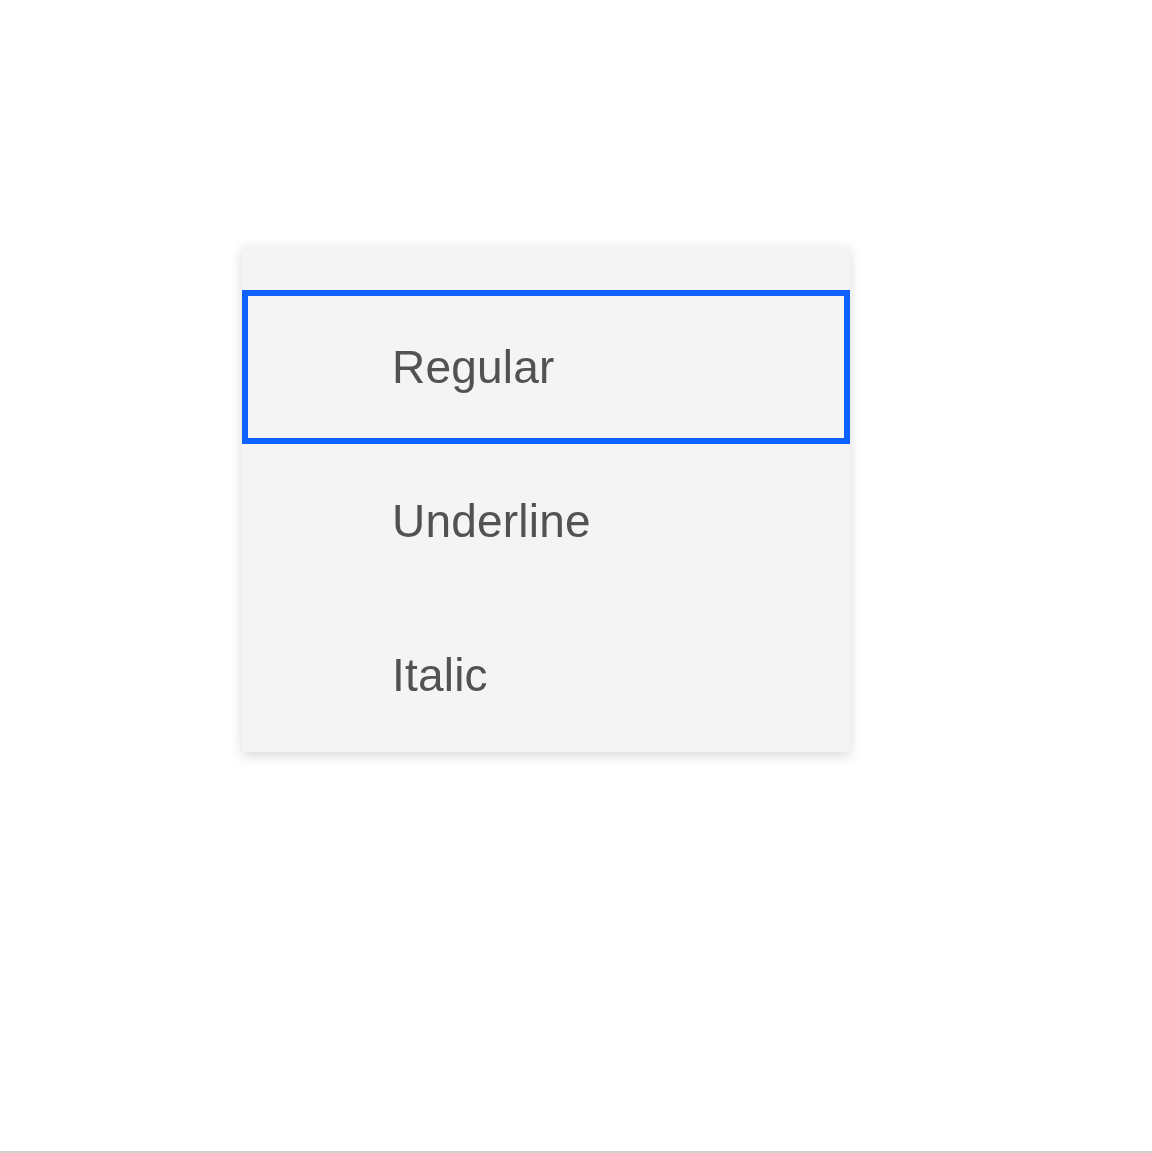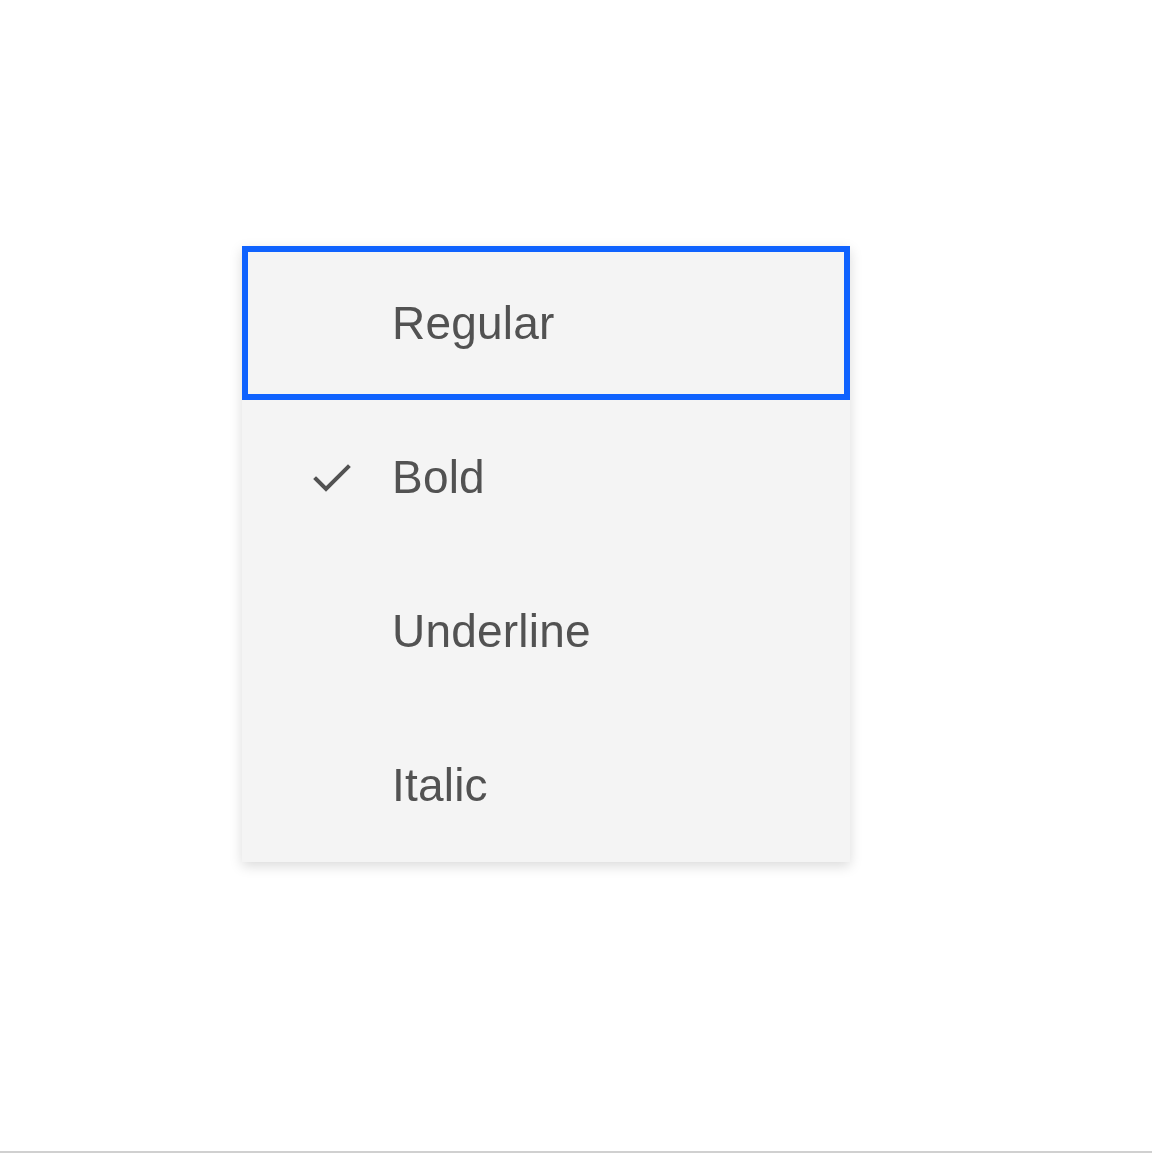--- a/index.html
+++ b/index.html
@@ -29,20 +29,21 @@
       height: 154px;
       display: flex;
       align-items: center;
       padding-left: 66px;
       position: relative;
     }
     
     .menu-item.focused {
       outline: 6px solid #0f62fe;
       outline-offset: -6px;
+      margin-top: 44px;
     }
     
     .icon-slot {
       width: 84px;
       display: flex;
       align-items: center;
       justify-content: flex-start;
     }
     
     .checkmark-svg {
@@ -69,28 +70,20 @@
 </head>
 <body>
 
 <div class="menu-container">
 
   <div class="menu-item focused">
     <span class="icon-slot"></span>
     <span class="menu-label">Regular</span>
   </div>
 
-  <div class="menu-item">
-    <span class="icon-slot">
-      <svg class="checkmark-svg" viewBox="0 0 24 24" fill="none" stroke="#525252" stroke-width="2" stroke-linecap="square">
-        <polyline points="4,13 9,18 20,7"></polyline>
-      </svg>
-    </span>
-    <span class="menu-label">Bold</span>
-  </div>
 
   <div class="menu-item">
     <span class="icon-slot"></span>
     <span class="menu-label">Underline</span>
   </div>
 
   <div class="menu-item">
     <span class="icon-slot"></span>
     <span class="menu-label">Italic</span>
   </div>

